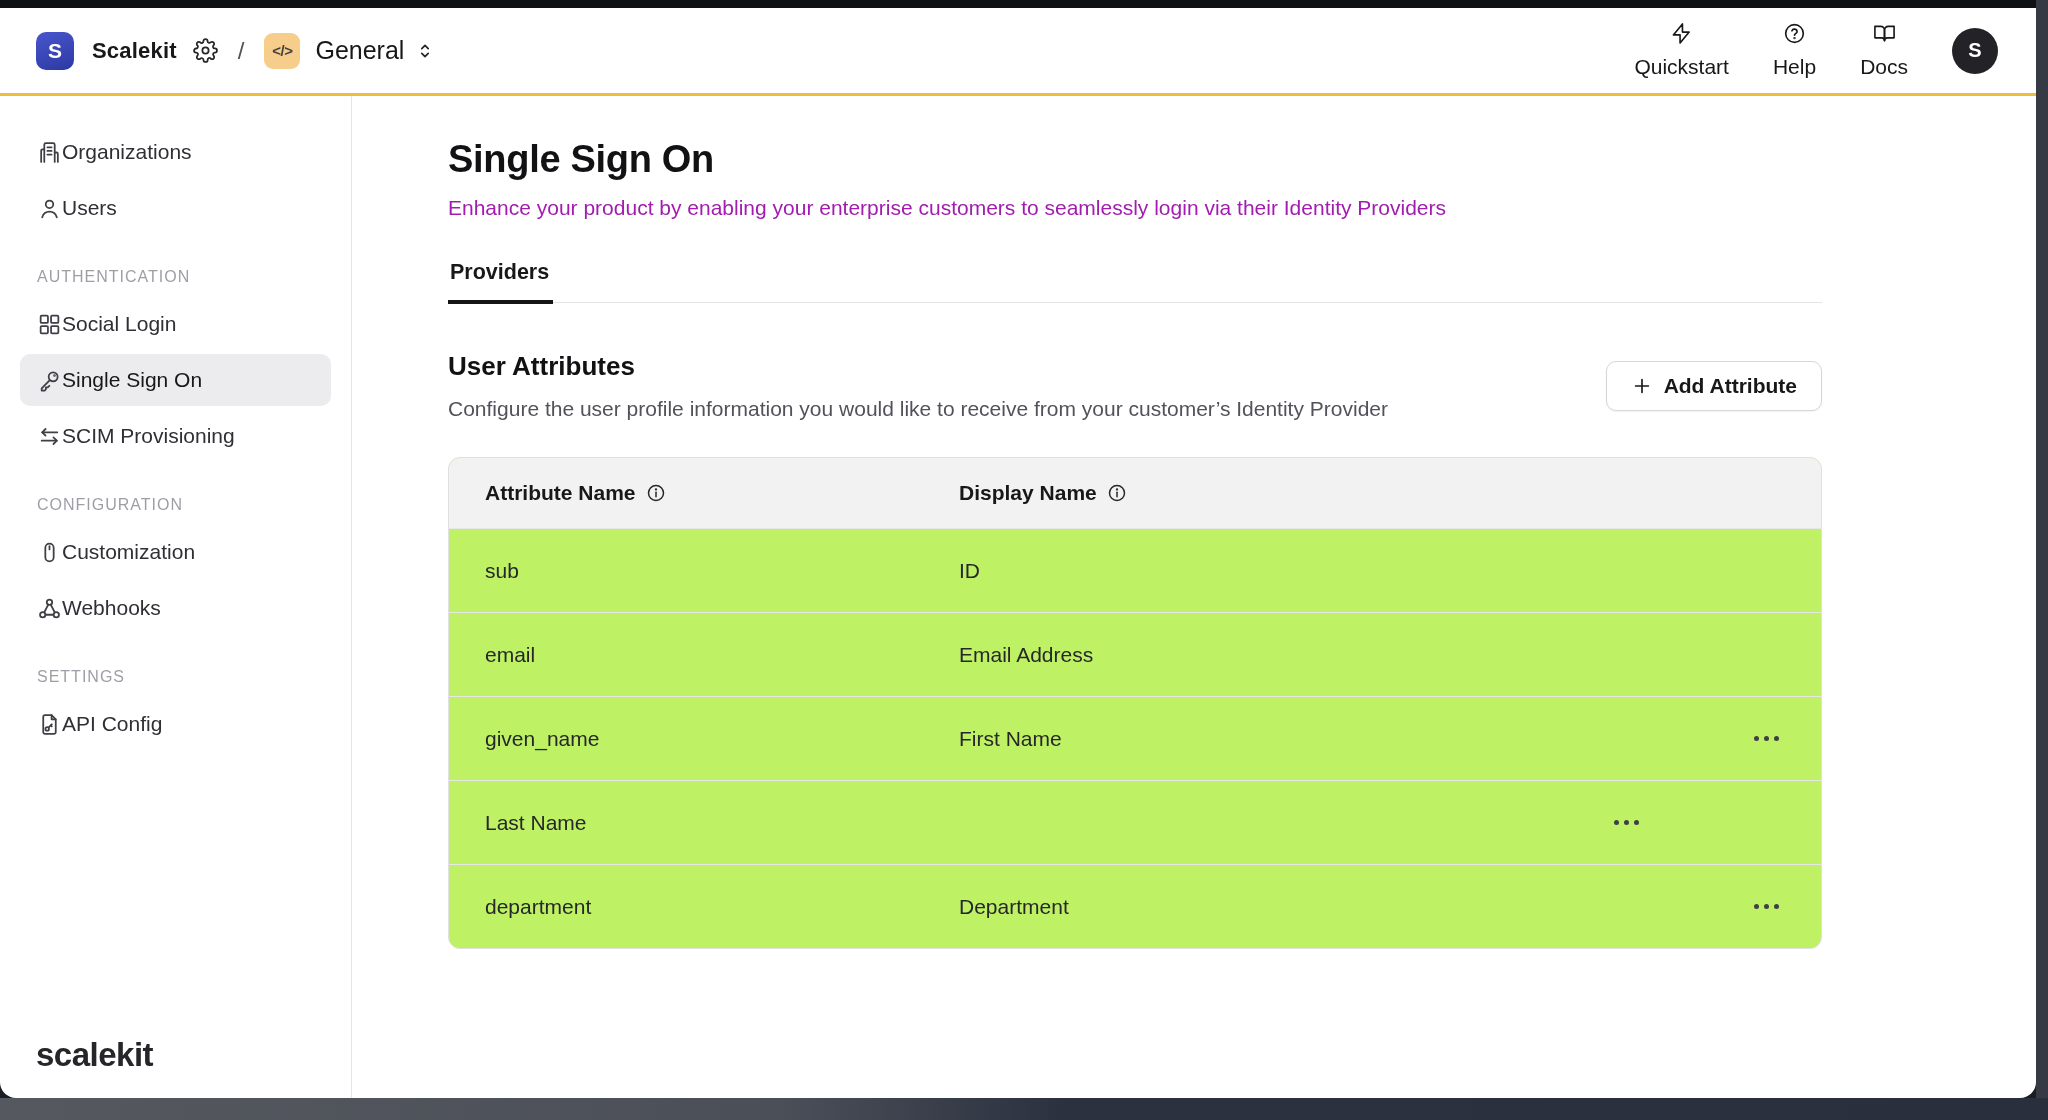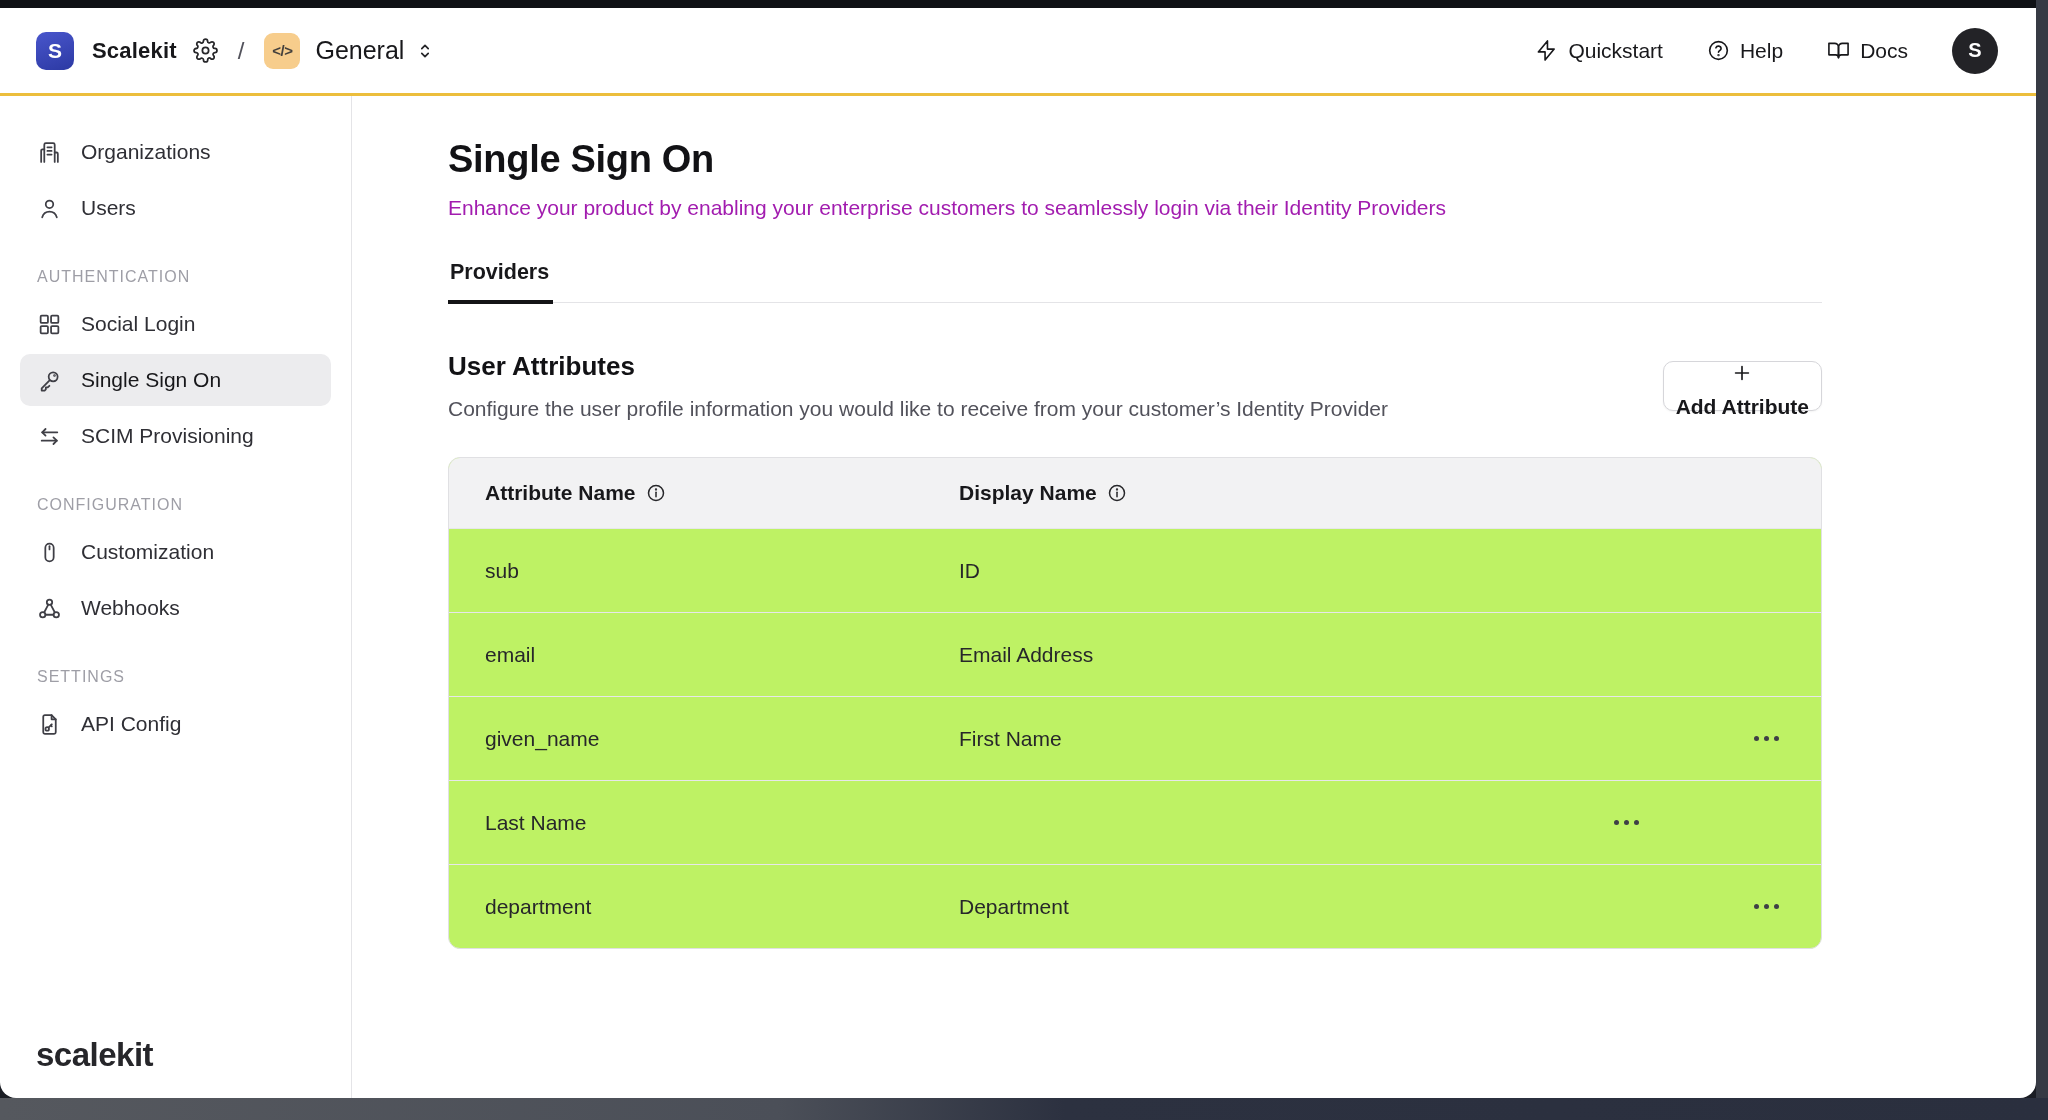--- a/index.html
+++ b/index.html
@@ -23,53 +23,53 @@
                 background:linear-gradient(160deg,#4956cc 0%,#2c39a3 100%);
                 color:#fff; font-size:21px; font-weight:700; display:flex; align-items:center; justify-content:center; }
   .brand-name { font-size:22px; font-weight:600; color:#18181b; margin-left:18px; letter-spacing:.2px; }
   .hdr-gear { margin-left:16px; color:#27272a; display:flex; }
   .hdr-sep { margin:0 20px; font-size:24px; font-weight:300; color:#52525b; }
   .env-badge { width:36px; height:36px; border-radius:9px; background:#F7CD8C; color:#44403c;
                font-size:15px; font-weight:700; display:flex; align-items:center; justify-content:center; letter-spacing:-.5px; }
   .env-name { font-size:25px; font-weight:500; color:#18181b; margin-left:15px; }
   .env-chevrons { margin-left:10px; color:#27272a; display:flex; cursor:pointer; }
   .hdr-right { margin-left:auto; display:flex; align-items:center; gap:44px; }
-  .hdr-link { display:flex; align-items:center; gap:10px; font-size:21px; font-weight:500; color:#18181b; cursor:pointer; }
+  .hdr-link { display:flex; align-items:center; gap:10px; font-size:21px; font-weight:500; color:#18181b; cursor:pointer;flex-direction:column; }
   .hdr-link svg { color:#18181b; }
   .avatar { width:46px; height:46px; border-radius:50%; background:#232327; color:#fff;
             font-size:20px; font-weight:700; display:flex; align-items:center; justify-content:center; cursor:pointer; }
 
   
   .body-split { flex:1; display:flex; min-height:0; }
 
   
   .sidebar { width:352px; flex:0 0 352px; border-right:1px solid #e4e4e7; padding:30px 20px 0 20px; position:relative; }
-  .nav-item { height:52px; display:flex; align-items:center; gap:19px; padding:0 17px; border-radius:10px;
+  .nav-item { height:52px; display:flex; align-items:center; padding:0 17px; border-radius:10px;
               font-size:21px; color:#2f2f35; cursor:pointer; margin-bottom:4px; }
   .nav-item svg { color:#3f3f46; flex:0 0 auto; }
   .nav-item.active { background:#ECECEE; color:#18181b; font-weight:500; }
   .nav-section { margin:34px 0 12px 17px; font-size:16px; font-weight:500; letter-spacing:1px; color:#9e9ea6; }
   .wordmark { position:absolute; left:36px; bottom:24px; font-size:33px; font-weight:700; color:#26262a; letter-spacing:-.5px; }
 
   
   .content { flex:1; padding:42px 214px 0 96px; min-width:0; }
   .page-title { font-size:38px; font-weight:600; color:#121215; letter-spacing:-.3px; }
   .page-sub { font-size:21px; color:#a21caf; margin-top:15px; }
 
   .tabs { margin-top:40px; border-bottom:1px solid #e4e4e7; }
   .tab { display:inline-block; padding:0 4px 15px 2px; margin-left:14px; font-size:21.5px; font-weight:600; color:#18181b;
          border-bottom:4px solid transparent; margin-bottom:-2px; cursor:pointer; }
   .tab.active { border-bottom-color:#141416; }
 
   .section-row { margin-top:48px; display:flex; justify-content:space-between; align-items:center; }
   .section-heading { font-size:26px; font-weight:600; color:#121215; }
   .section-desc { font-size:21px; color:#52525b; margin-top:15px; }
-  .add-btn { display:flex; align-items:center; gap:11px; height:50px; padding:0 12px; background:#fff;
+  .add-btn { display:flex; align-items:center; gap:11px; height:50px; padding:0 24px; background:#fff;
              border:1px solid #d6d6da; border-radius:10px; box-shadow:0 1px 2px rgba(0,0,0,.05);
-             font-family:inherit; font-size:21px; font-weight:600; color:#18181b; cursor:pointer;flex-direction:column; }
+             font-family:inherit; font-size:21px; font-weight:600; color:#18181b; cursor:pointer; }
 
   
   .attr-table { margin-top:36px; border:1px solid #e0e0e3; border-radius:12px; overflow:hidden; background:#bef264; }
   .t-row { display:grid; grid-template-columns:474px 1fr 140px; align-items:center; }
   .t-head { background:#F2F2F3; height:70px; }
   .t-head .t-cell { font-size:21px; font-weight:600; color:#18181b; display:flex; align-items:center; gap:10px; }
   .t-cell { padding-left:36px; font-size:21px; color:#27272a; }
   .t-body .t-row { height:84px; border-top:1px solid #e7e7ea; }
   .cell-menu { justify-self:end; padding-right:40px; }
   .dots { display:flex; gap:5px; cursor:pointer; padding:6px 2px; }

